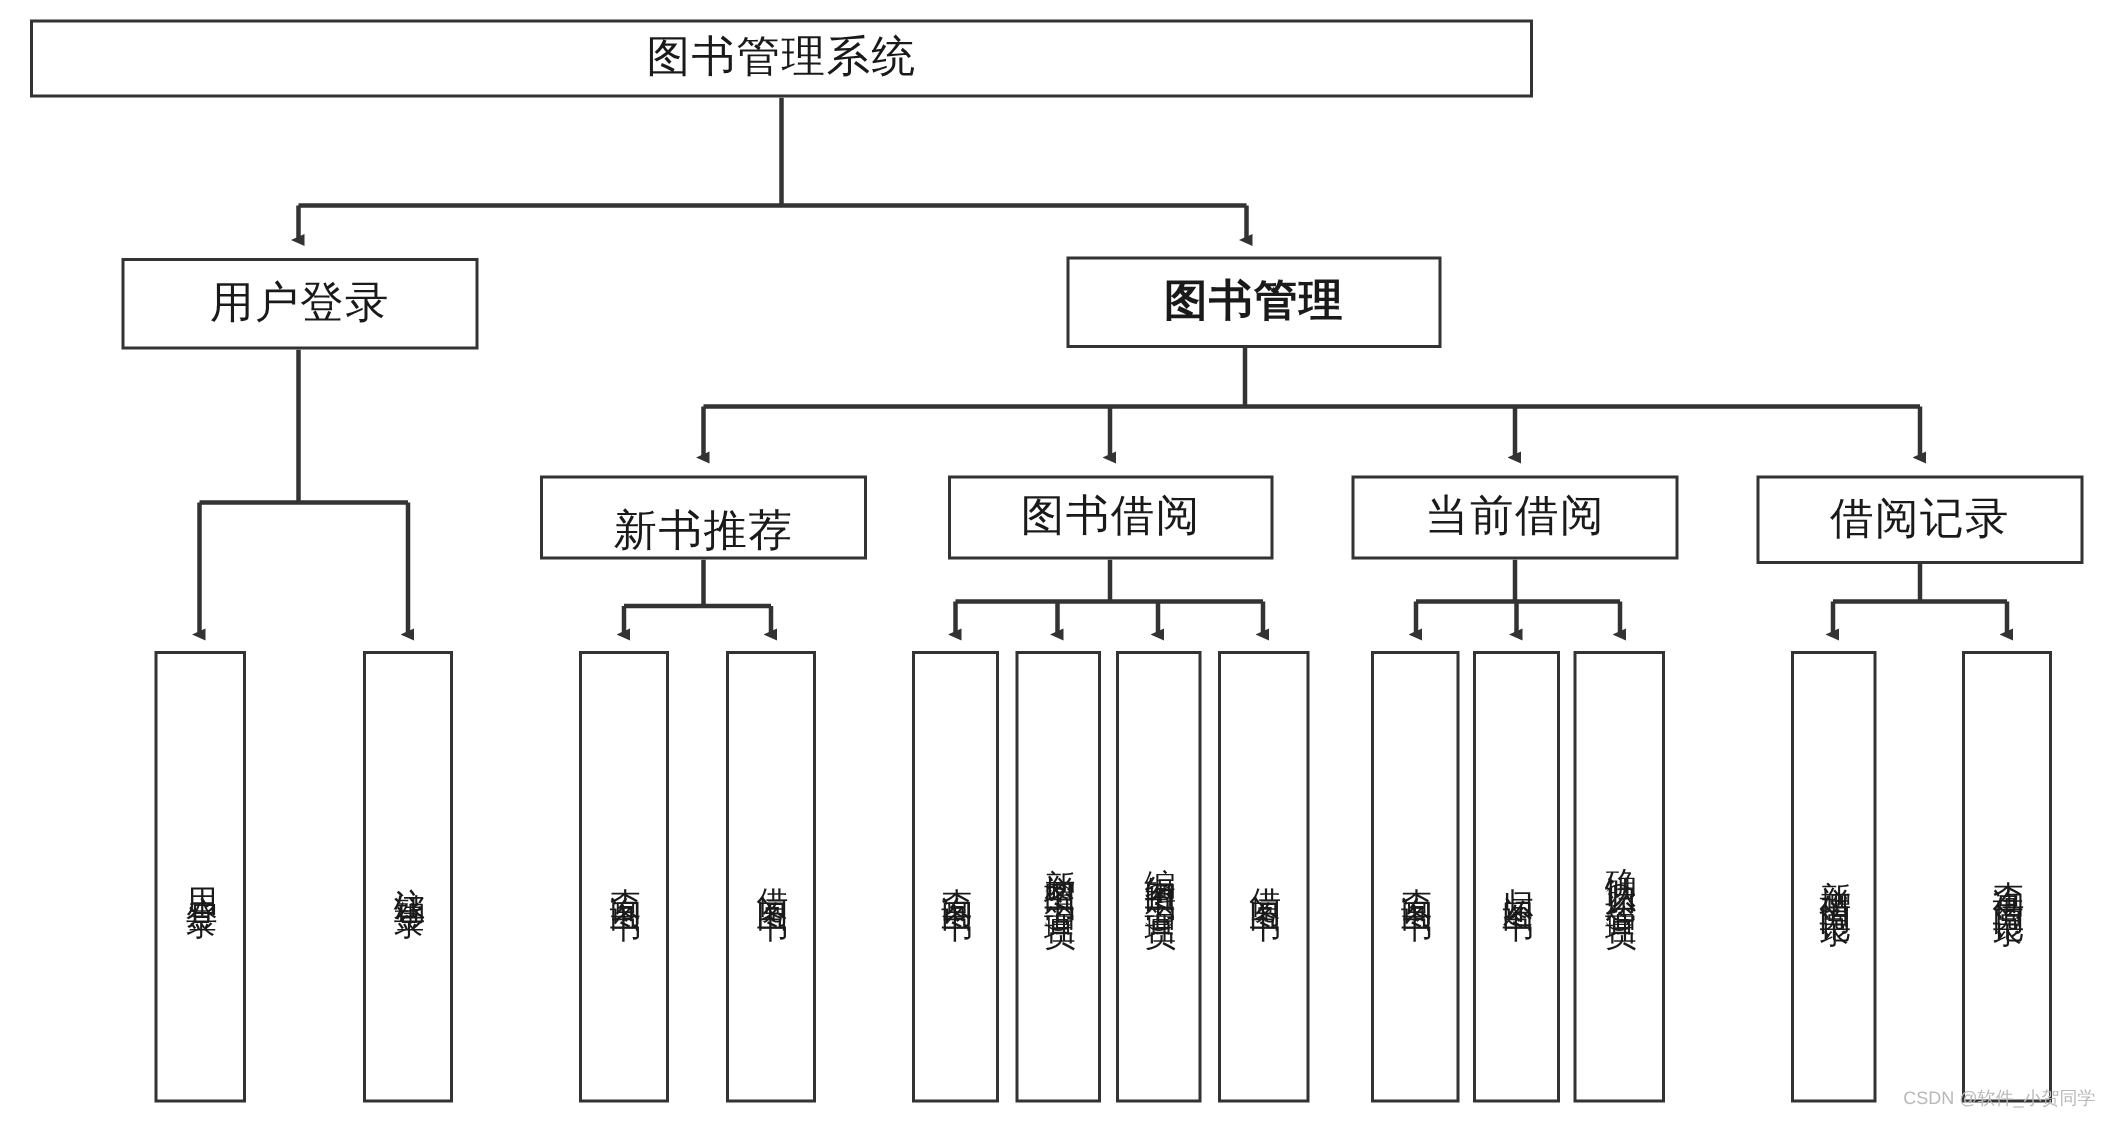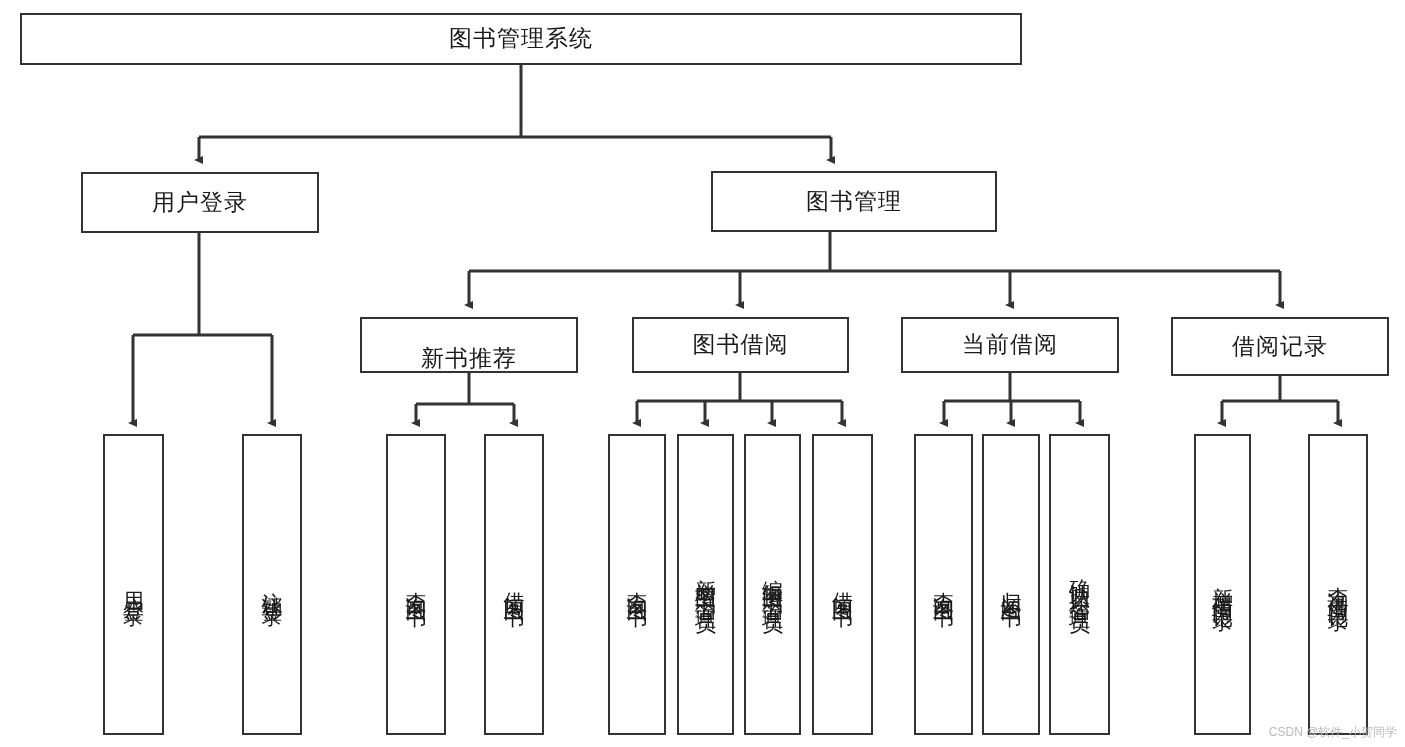--- a/index.html
+++ b/index.html
@@ -21,21 +21,21 @@
   .node {
     position: absolute;
     border: 2px solid #333333;
     background: #ffffff;
     display: flex;
     align-items: center;
     justify-content: center;
     color: #1a1a1a;
   }
   .node.horiz {
-    font-size: 23px;
+    font-size: 29px;
     letter-spacing: 1px;
     line-height: 1.1;
   }
   .node.vert {
     writing-mode: vertical-rl;
     text-orientation: upright;
     font-size: 21px;
     letter-spacing: 5px;
     line-height: 1.05;
     padding-top: 6px;
@@ -116,21 +116,21 @@
     </g>
   </svg>
 
   <div class="node horiz" id="node-root" style="left: 20px; top: 13px; width: 1002px; height: 52px;">
     <span>图书管理系统</span>
   </div>
 
   <div class="node horiz" id="node-l1-0" style="left: 81px; top: 172px; width: 238px; height: 61px;">
     <span>用户登录</span>
   </div>
-  <div class="node horiz" id="node-l1-1" style="left: 711px; top: 171px; width: 286px; height: 61px;">
+  <div class="node horiz" id="node-l1-1" style="left: 711px; top: 171px; width: 250px; height: 61px; font-weight: bold;">
     <span>图书管理</span>
   </div>
 
   <div class="node horiz" id="node-l2-0" style="left: 360px; top: 317px; width: 218px; height: 56px; align-items: flex-end;">
     <span>新书推荐</span>
   </div>
   <div class="node horiz" id="node-l2-1" style="left: 632px; top: 317px; width: 217px; height: 56px;">
     <span>图书借阅</span>
   </div>
   <div class="node horiz" id="node-l2-2" style="left: 901px; top: 317px; width: 218px; height: 56px;">

